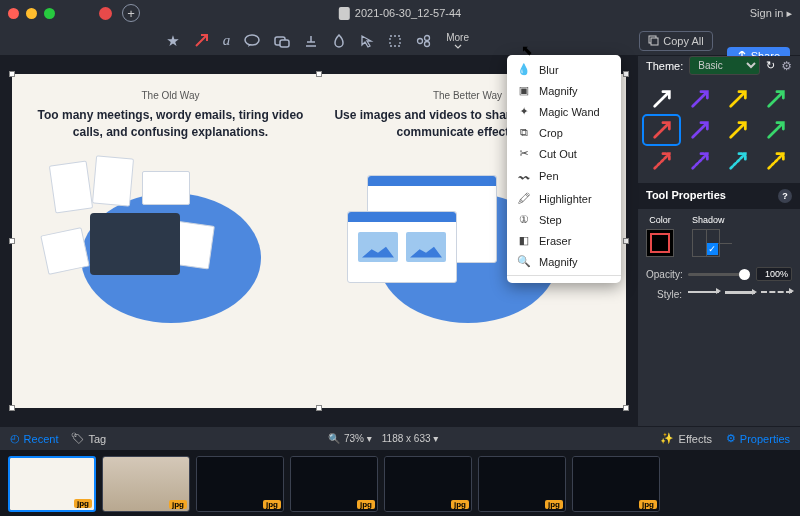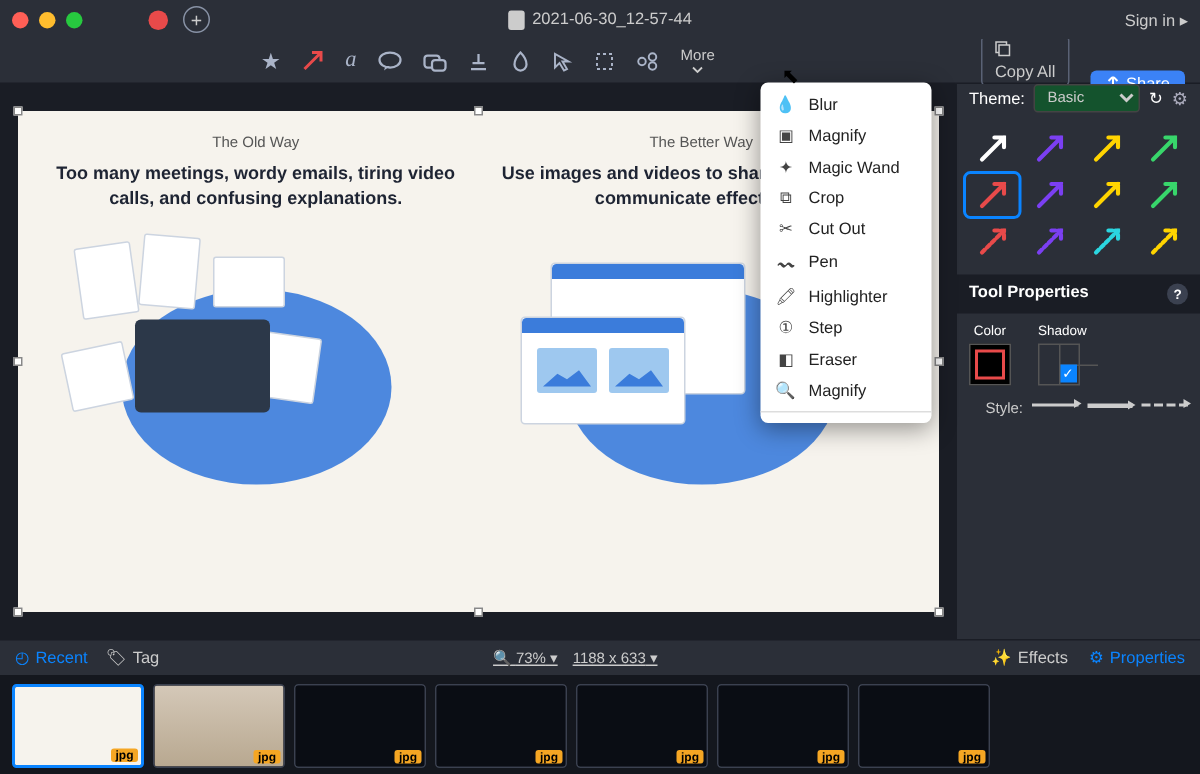--- a/index.html
+++ b/index.html
@@ -13,21 +13,21 @@
 .plus{width:18px;height:18px;border-radius:50%;border:1.5px solid #8892a5;display:flex;align-items:center;justify-content:center;font-size:13px;color:#ccc;}
 .menu-ico{width:16px;height:3px;display:flex;flex-direction:column;gap:2px;margin-left:12px;}
 .menu-ico span{height:1.5px;background:#aab;}
 .title-file{position:absolute;left:50%;transform:translateX(-50%);font-size:11px;color:#ccc;display:flex;align-items:center;gap:5px;}
 .title-file::before{content:"";width:11px;height:13px;background:#ccc;border-radius:2px;}
 .signin{margin-left:auto;font-size:11px;color:#ccc;cursor:pointer;}
 .toolbar{height:30px;background:#2b2f38;display:flex;align-items:center;padding:0 10px;gap:14px;border-bottom:1px solid #1a1d25;}
 .tgap{flex:1;}
 .tool{color:#aab4c8;font-size:15px;cursor:pointer;display:flex;align-items:center;}
 .tool svg,.tool span{pointer-events:none;}
-.btn-outline{border:1px solid #5a6275;border-radius:4px;padding:3px 8px;font-size:11px;color:#ccc;display:flex;align-items:flex-start;gap:4px;cursor:pointer;flex-direction:column;}
+.btn-outline{border:1px solid #5a6275;border-radius:4px;padding:3px 8px;font-size:11px;color:#ccc;display:flex;align-items:center;gap:4px;cursor:pointer;}
 .btn-primary{background:#3b82f6;border-radius:4px;padding:3px 10px;font-size:11px;color:#fff;display:flex;align-items:center;gap:4px;cursor:pointer;margin-top:30px;}
 .more-label{font-size:10px;color:#ccc;}
 .main{display:flex;height:370px;}
 .canvas-area{flex:1;background:#1a1d25;display:flex;align-items:center;justify-content:center;position:relative;padding:18px 12px;}
 .canvas{width:100%;height:100%;background:#f6f3ed;border-radius:2px;position:relative;display:flex;padding:16px 10px;}
 .handle{position:absolute;width:6px;height:6px;background:#fff;border:1px solid #888;}
 .h-tl{top:-3px;left:-3px;} .h-tr{top:-3px;right:-3px;} .h-bl{bottom:-3px;left:-3px;} .h-br{bottom:-3px;right:-3px;}
 .h-tm{top:-3px;left:50%;transform:translateX(-50%);} .h-bm{bottom:-3px;left:50%;transform:translateX(-50%);}
 .h-lm{left:-3px;top:50%;transform:translateY(-50%);} .h-rm{right:-3px;top:50%;transform:translateY(-50%);}
 .col{flex:1;text-align:center;color:#1e2433;}
@@ -80,21 +80,21 @@
 .prop-row .val{width:36px;background:#1a1d25;border:1px solid #444;font-size:9px;padding:1px 3px;text-align:right;border-radius:2px;}
 .style-opts{flex:1;display:flex;gap:6px;align-items:center;}
 .st-opt{flex:1;height:8px;position:relative;}
 .st-opt.solid{border-top:2px solid #ccc;}
 .st-opt.dashed{border-top:2px dashed #ccc;}
 .st-opt .tiny-arrow{position:absolute;right:-2px;top:-5px;width:0;height:0;border-left:5px solid #ccc;border-top:3px solid transparent;border-bottom:3px solid transparent;}
 .statusbar{height:24px;background:#2b2f38;display:flex;align-items:center;padding:0 10px;font-size:11px;border-top:1px solid #1a1d25;}
 .sb-l{display:flex;gap:12px;align-items:center;}
 .sb-l .tab{color:#0a84ff;display:flex;align-items:center;gap:4px;cursor:pointer;}
 .sb-l .tab2{color:#ccc;display:flex;align-items:center;gap:4px;cursor:pointer;}
-.sb-c{flex:1;display:flex;justify-content:center;gap:10px;color:#ccc;font-size:10px;align-items:center;text-decoration:underline;}
+.sb-c{flex:1;display:flex;justify-content:center;gap:10px;color:#ccc;font-size:10px;align-items:center;}
 .sb-r{display:flex;gap:14px;}
 .sb-r .tab{color:#ccc;display:flex;align-items:center;gap:4px;cursor:pointer;}
 .sb-r .tab.act{color:#0a84ff;}
 .tray{height:66px;background:#14171e;display:flex;gap:6px;padding:6px 8px;overflow:hidden;}
 .thumb-item{width:88px;height:56px;background:#2b2f38;border-radius:3px;position:relative;flex-shrink:0;border:1px solid #3b4150;overflow:hidden;}
 .thumb-item.sel{border:2px solid #0a84ff;}
 .badge{position:absolute;bottom:2px;right:2px;background:#f5a623;color:#000;font-size:8px;font-weight:700;padding:0 3px;border-radius:2px;}
 .cursor{position:absolute;left:521px;top:42px;z-index:30;color:#000;font-size:14px;pointer-events:none;}
 </style>
 </head>
@@ -312,20 +312,27 @@
         <div class="box color"></div>
       </div>
       <div class="cs-col">
         <span>Shadow</span>
         <div class="box shadow">
             <span class="chk">✓</span>
           </div>
       </div>
     </div>
     <div class="prop-row">
+      <label>Opacity:</label>
+      <div class="slider">
+          <div class="thumb" style="left:calc(100% - 11px);"></div>
+        </div>
+      <div class="val">100%</div>
+    </div>
+    <div class="prop-row">
       <label>Style:</label>
       <div class="style-opts">
         <div class="st-opt solid">
             <span class="tiny-arrow"></span>
           </div>
         <div class="st-opt solid" style="border-top-width:3px;">
             <span class="tiny-arrow"></span>
           </div>
         <div class="st-opt dashed">
             <span class="tiny-arrow"></span>

